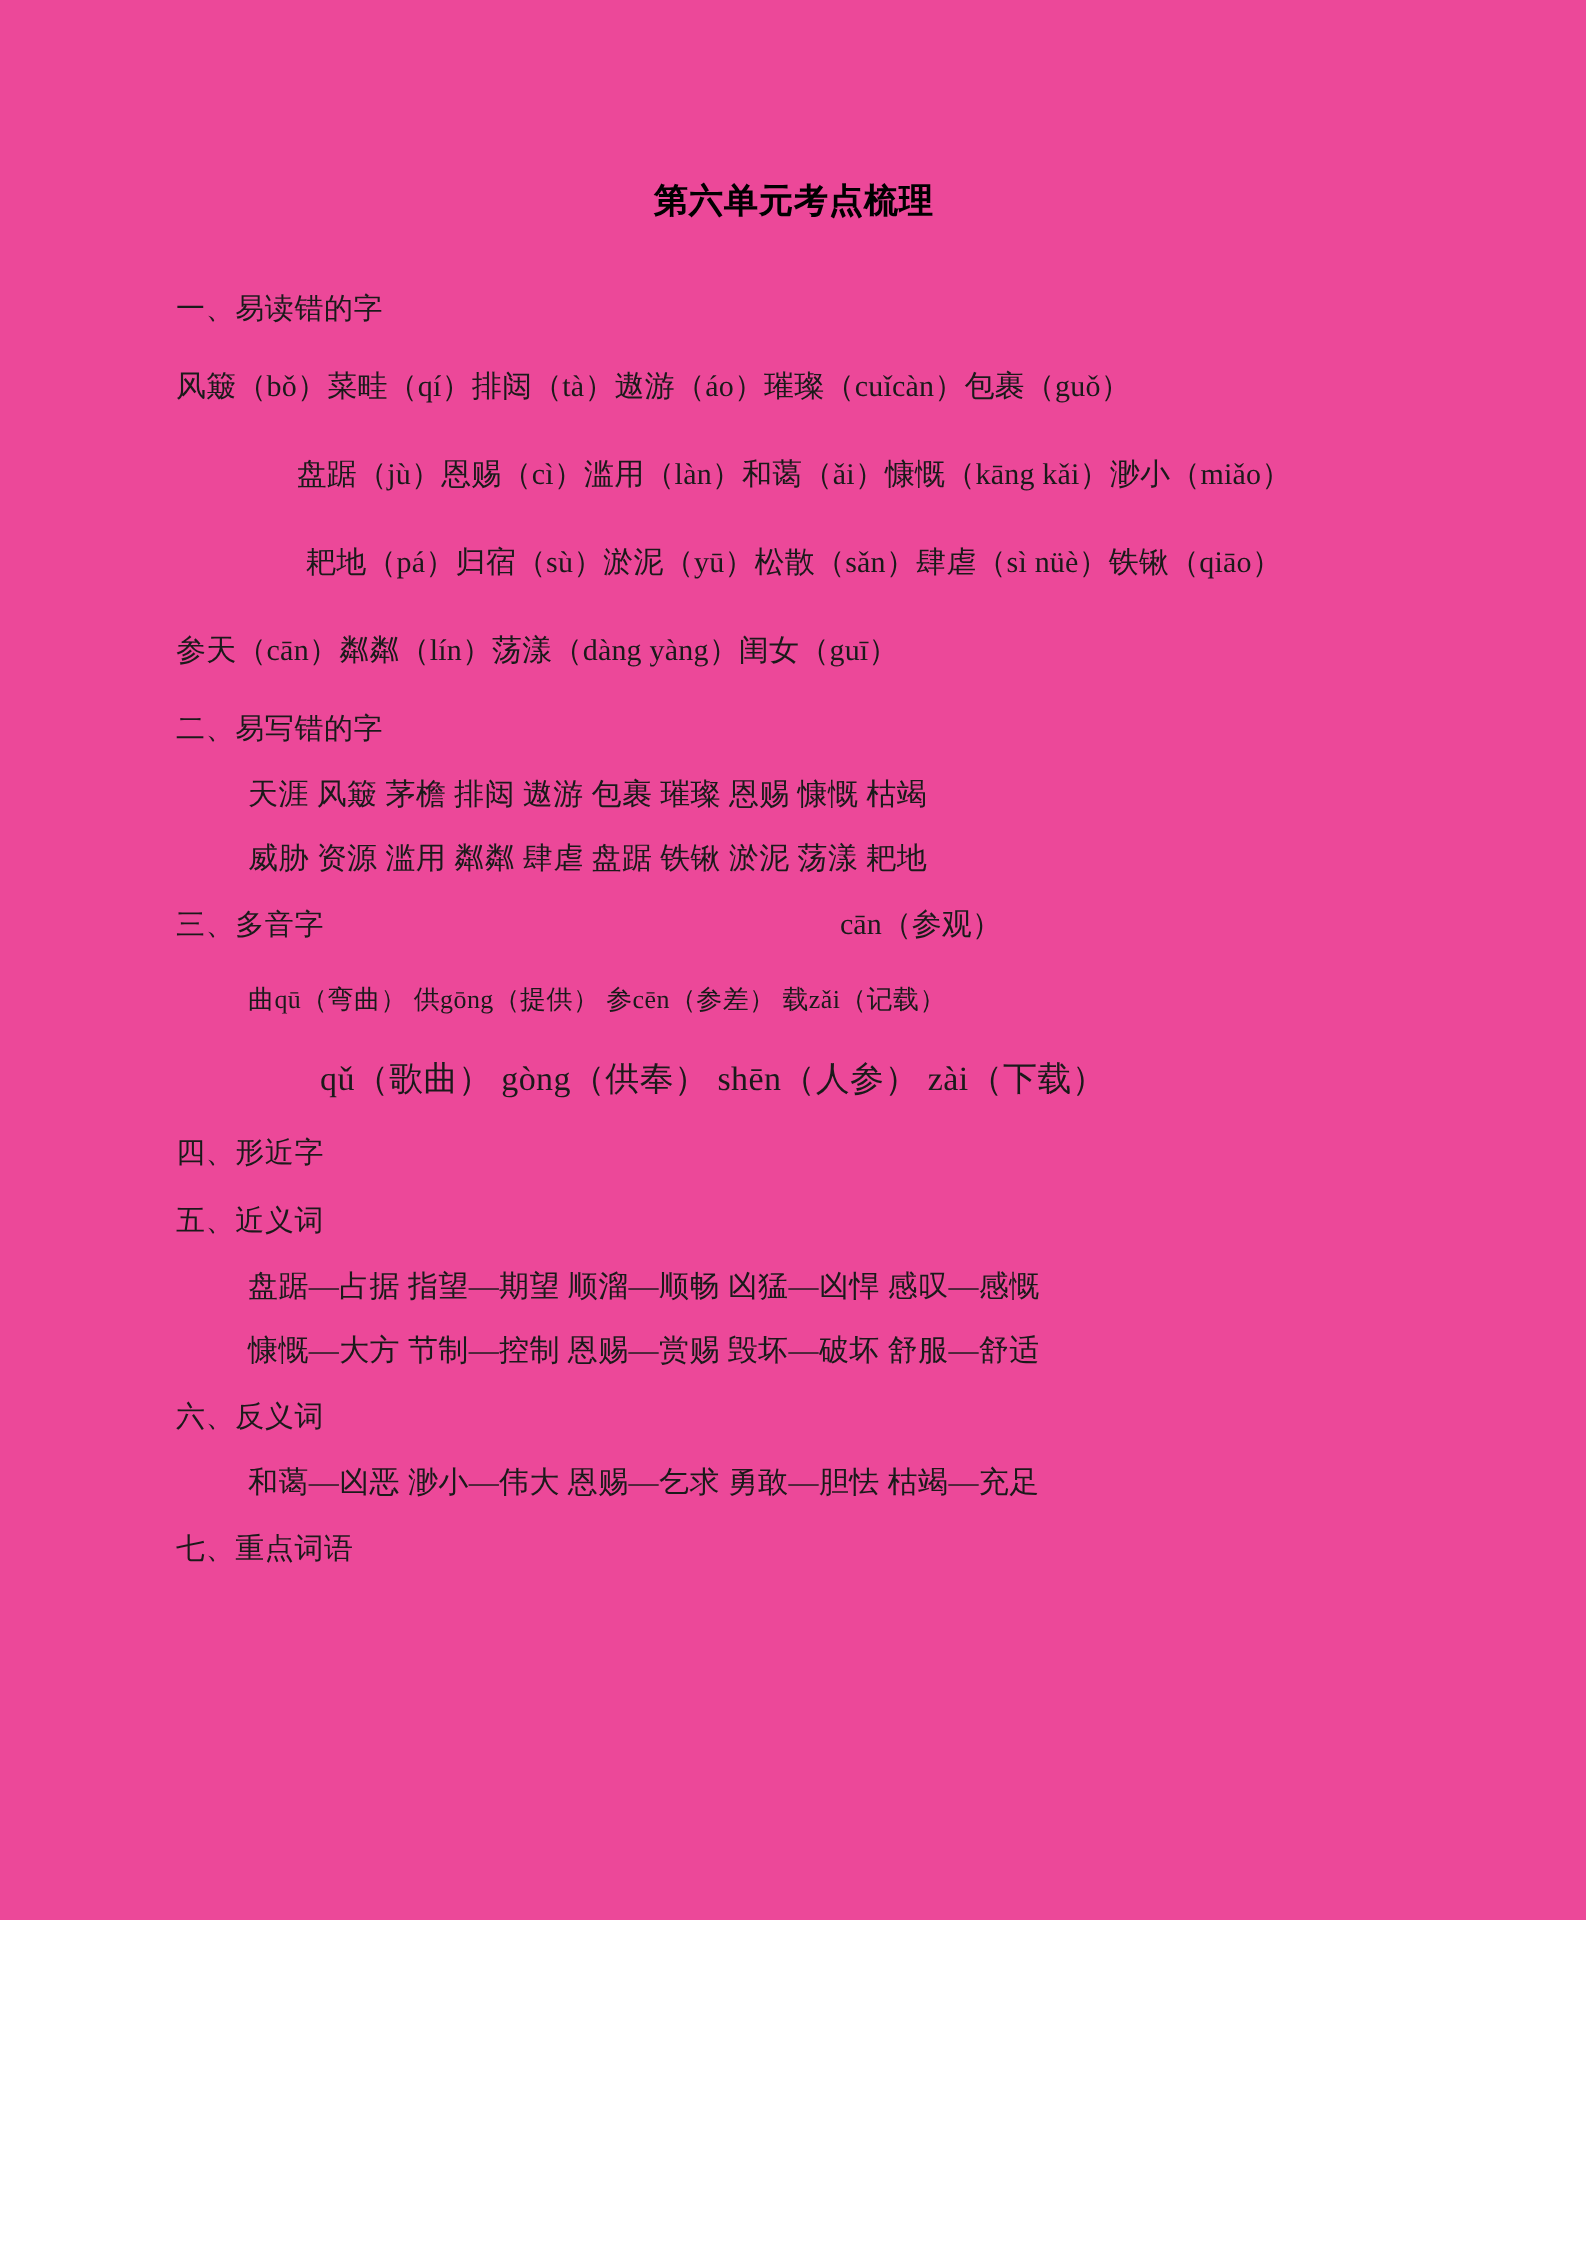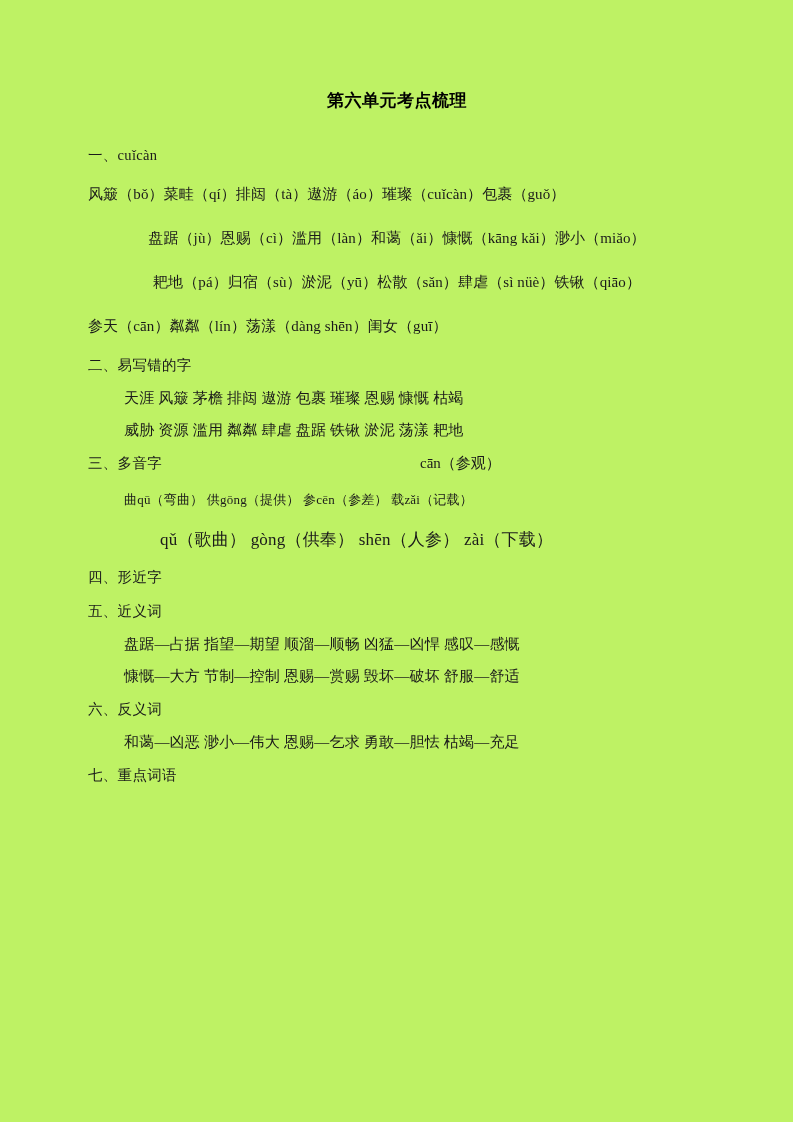--- a/index.html
+++ b/index.html
@@ -10,25 +10,25 @@
   body {
     width: 793px;
     height: 1122px;
     font-family: "Liberation Serif", "DejaVu Serif", serif;
     color: #1a1a1a;
     -webkit-font-smoothing: antialiased;
   }
   .page {
     position: relative;
     width: 793px;
-    height: 1122px;
+    height: 960px;
     box-sizing: border-box;
     padding: 0;
     overflow: hidden;
-    background: #bef264;
+    background: #ec4899;
   }
   .content {
     position: absolute;
     left: 88px;
     top: 86px;
     width: 618px;
   }
 
   
   .doc-title {
@@ -111,25 +111,25 @@
   }
 </style>
 </head>
 <body>
 
 <div class="page">
   <div class="content">
 
     <div class="doc-title">第六单元考点梳理</div>
 
-    <div class="sec-head">一、cuǐcàn</div>
+    <div class="sec-head">一、易读错的字</div>
     <div class="line-full">风簸（bǒ）菜畦（qí）排闼（tà）遨游（áo）璀璨（cuǐcàn）包裹（guǒ）</div>
     <div class="line-full wrap">盘踞（jù）恩赐（cì）滥用（làn）和蔼（ǎi）慷慨（kāng kǎi）渺小（miǎo）</div>
     <div class="line-full wrap">耙地（pá）归宿（sù）淤泥（yū）松散（sǎn）肆虐（sì nüè）铁锹（qiāo）</div>
-    <div class="line-full">参天（cān）粼粼（lín）荡漾（dàng shēn）闺女（guī）</div>
+    <div class="line-full">参天（cān）粼粼（lín）荡漾（dàng yàng）闺女（guī）</div>
 
     <div class="sec-head">二、易写错的字</div>
     <div class="row-indent">天涯  风簸  茅檐  排闼  遨游  包裹  璀璨  恩赐  慷慨  枯竭</div>
     <div class="row-indent">威胁  资源  滥用  粼粼  肆虐  盘踞  铁锹  淤泥  荡漾  耙地</div>
 
     <div class="sec3-head-row">
       <div class="sec-head">三、多音字</div>
       <div class="sec3-can">cān（参观）</div>
     </div>
     <div class="sec3-row1">曲qū（弯曲）  供gōng（提供）  参cēn（参差）  载zǎi（记载）</div>

